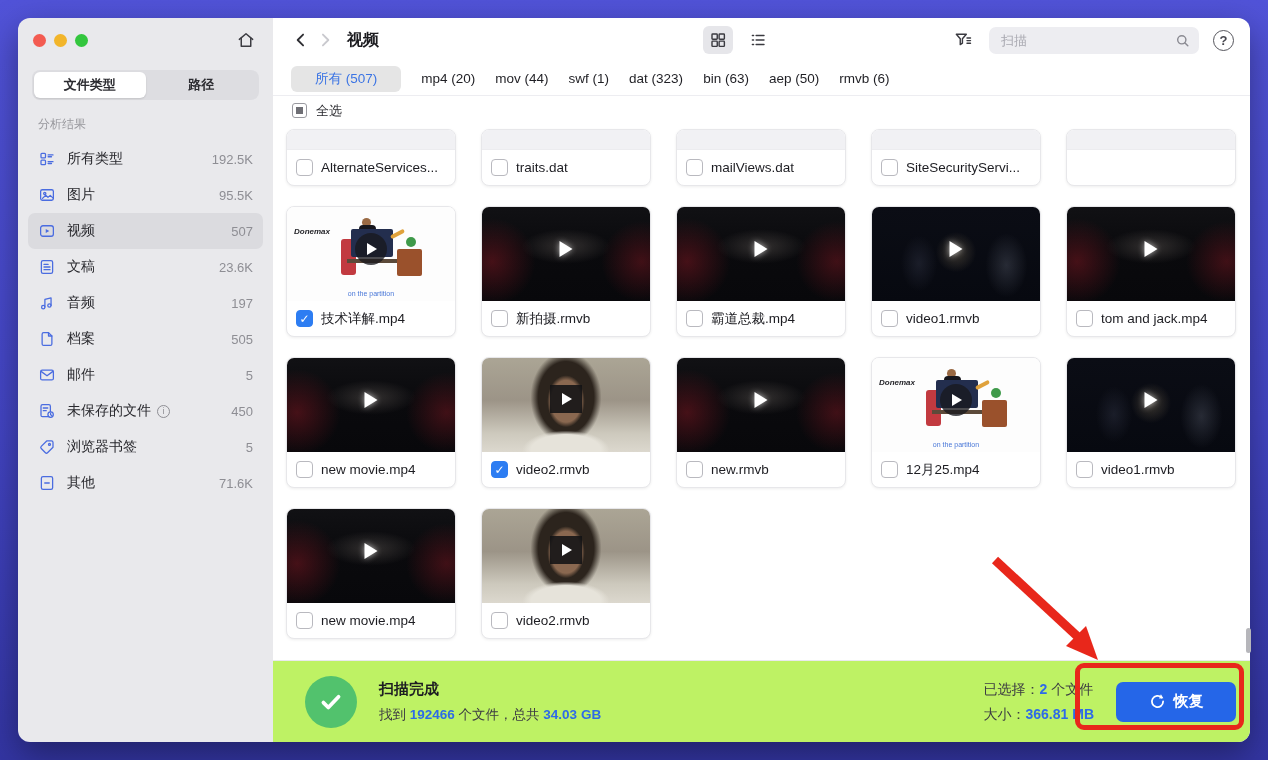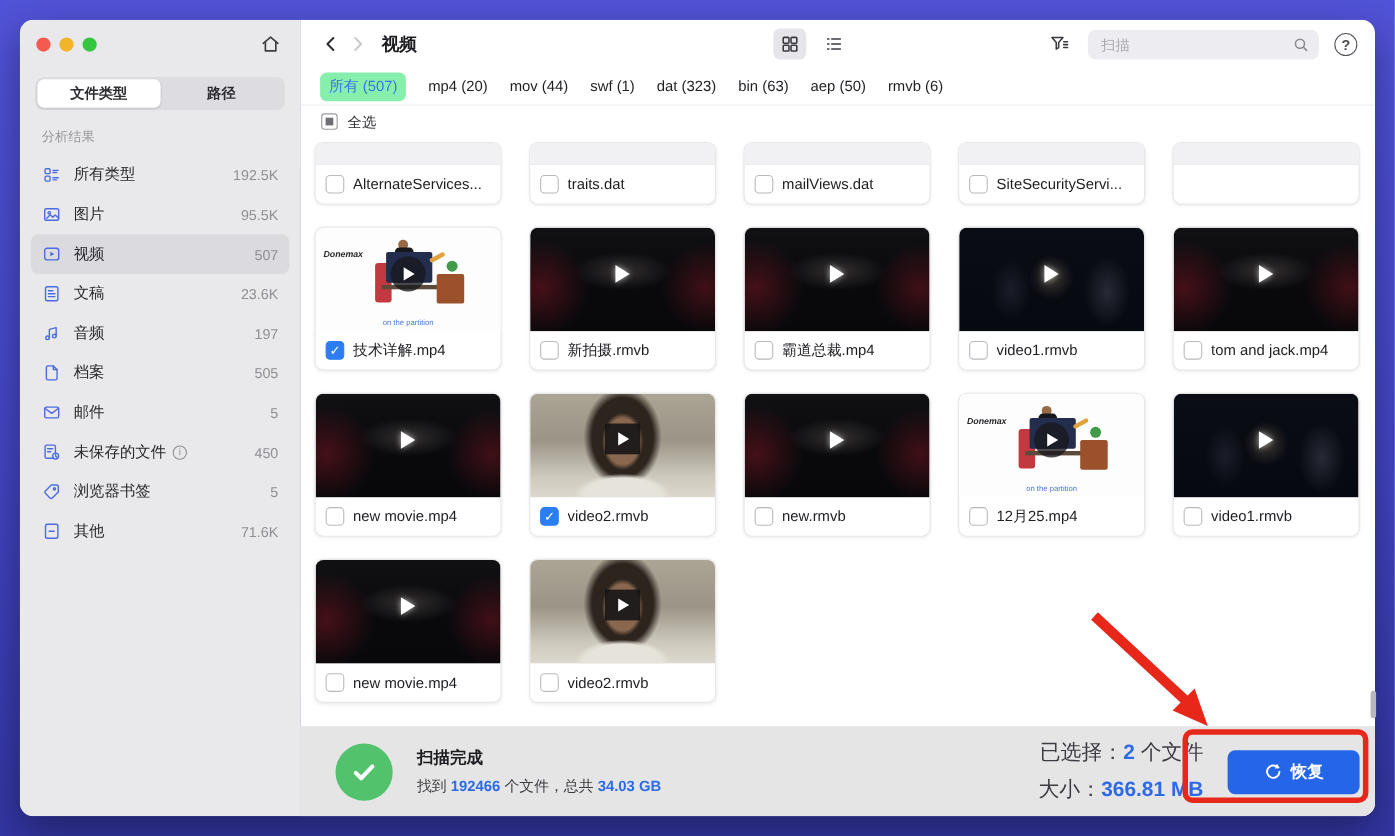--- a/index.html
+++ b/index.html
@@ -45,21 +45,21 @@
   .search-box input { width:210px; height:27px; background:#ededf1; border:none; border-radius:7px;
     padding:0 30px 0 12px; font-size:13px; color:#333; outline:none; font-family:inherit; }
   .search-box input::placeholder { color:#a9a9b1; }
   .search-icon { position:absolute; right:8px; top:5px; }
   .help-btn { width:21px; height:21px; border:1.6px solid #55555c; border-radius:50%; color:#46464d;
     font-size:13px; font-weight:700; display:flex; align-items:center; justify-content:center; cursor:pointer; }
 
   .filter-row { height:34px; display:flex; align-items:center; padding:0 18px; gap:20px;
     border-bottom:1px solid #ededf1; font-size:13.5px; color:#1f1f24; flex-shrink:0; }
   .ftab { cursor:pointer; white-space:nowrap; }
-  .ftab.selected { background:#86efac; color:#3b74e4; padding:4px 8px; border-radius:6px; }
+  .ftab.selected { background:#e5e5e5; color:#3b74e4; padding:4px 24px; border-radius:6px; }
 
   .selectall-row { height:29px; display:flex; align-items:center; padding:0 19px; gap:9px;
     font-size:13px; color:#2a2a2f; flex-shrink:0; }
 
   
   .cb { width:17px; height:17px; border:1.5px solid #b9b9bf; border-radius:4px; background:#fff;
     display:inline-flex; align-items:center; justify-content:center; flex-shrink:0; cursor:pointer; }
   .cb.checked { background:#2d7df2; border-color:#2d7df2; color:#fff; font-size:12px; font-weight:700; }
   .cb.checked::after { content:"✓"; }
   .cb.ind { width:15px; height:15px; border-color:#9a9aa0; border-radius:3px; }
@@ -109,28 +109,28 @@
   .pa-person { left:72px; top:18px; width:17px; height:32px; background:#17171d; border-radius:4px 4px 0 0; }
   .pa-head { left:75px; top:11px; width:9px; height:9px; background:#9a6a44; border-radius:50%; }
   .pa-chair { left:54px; top:32px; width:15px; height:36px; background:#c23a40; border-radius:3px; }
   .pa-desk { left:60px; top:52px; width:58px; height:4px; background:#5c4a3a; }
   .pa-drawer { left:110px; top:42px; width:25px; height:27px; background:#9a512c; border-radius:2px; }
   .pa-plant { left:119px; top:30px; width:10px; height:10px; background:#3f9a4a; border-radius:50%; }
   .pa-lamp { left:103px; top:25px; width:15px; height:4px; background:#e0a23c; transform:rotate(-28deg); border-radius:2px; }
 
   
   .bottombar { height:82px; border-top:1px solid #e9e9ed; display:flex; align-items:center;
-    padding:0 14px 0 32px; flex-shrink:0; background:#e5e5e5; }
+    padding:0 14px 0 32px; flex-shrink:0; background:#bef264; }
   .done-circle { width:52px; height:52px; border-radius:50%; background:#52c26d; display:flex;
     align-items:center; justify-content:center; flex-shrink:0; }
   .status-text { margin-left:22px; }
   .status-title { font-size:15px; font-weight:700; color:#1d1d22; }
   .status-sub { margin-top:7px; font-size:13.5px; color:#3c3c42; }
   .blue { color:#2d6ae8; font-weight:600; }
-  .selection-info { margin-left:auto; text-align:right; font-size:19px; color:#3c3c42; line-height:1.75; }
+  .selection-info { margin-left:auto; text-align:left; font-size:14px; color:#3c3c42; line-height:1.75; }
   .recover-btn { margin-left:22px; width:120px; height:40px; background:#2566e8; border:none; border-radius:7px;
     color:#fff; font-size:15px; font-weight:600; display:flex; align-items:center; justify-content:center; gap:8px;
     cursor:pointer; font-family:inherit; }
 
   
   .scroll-thumb { position:absolute; left:1246px; top:628px; width:5px; height:25px; background:#b6b6bb; border-radius:3px; z-index:20; }
 
   
   .annot-box { position:absolute; left:1075px; top:663px; width:169px; height:67px;
     border:5px solid #e8271b; border-radius:9px; z-index:40; pointer-events:none; }

